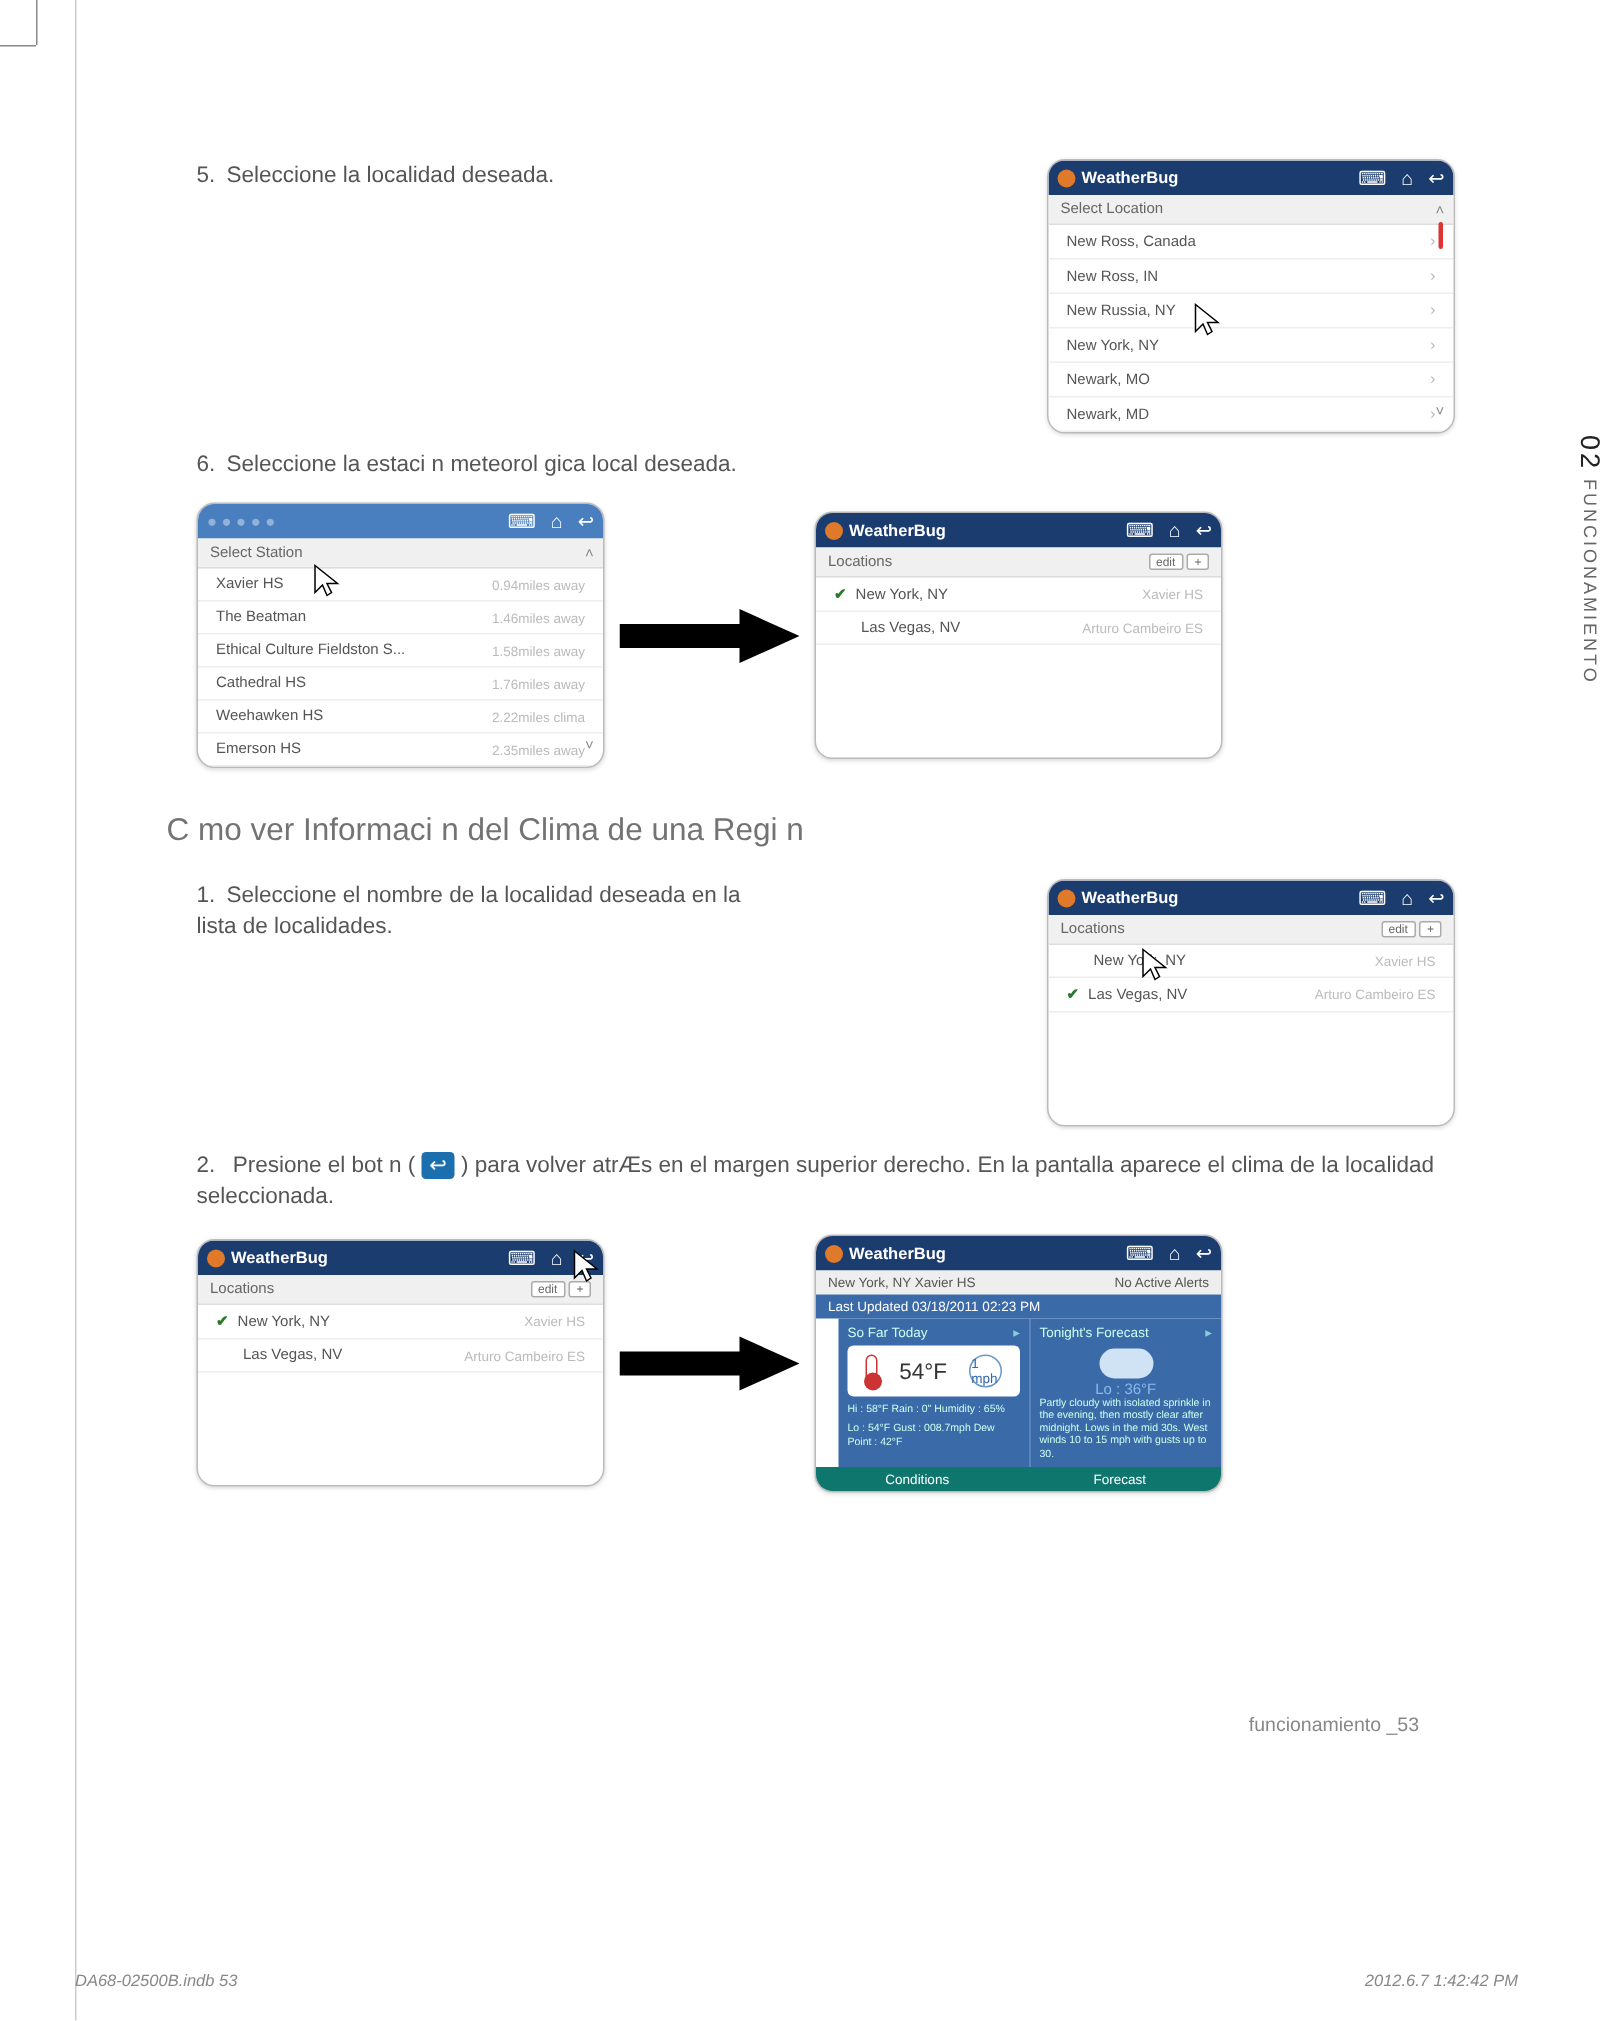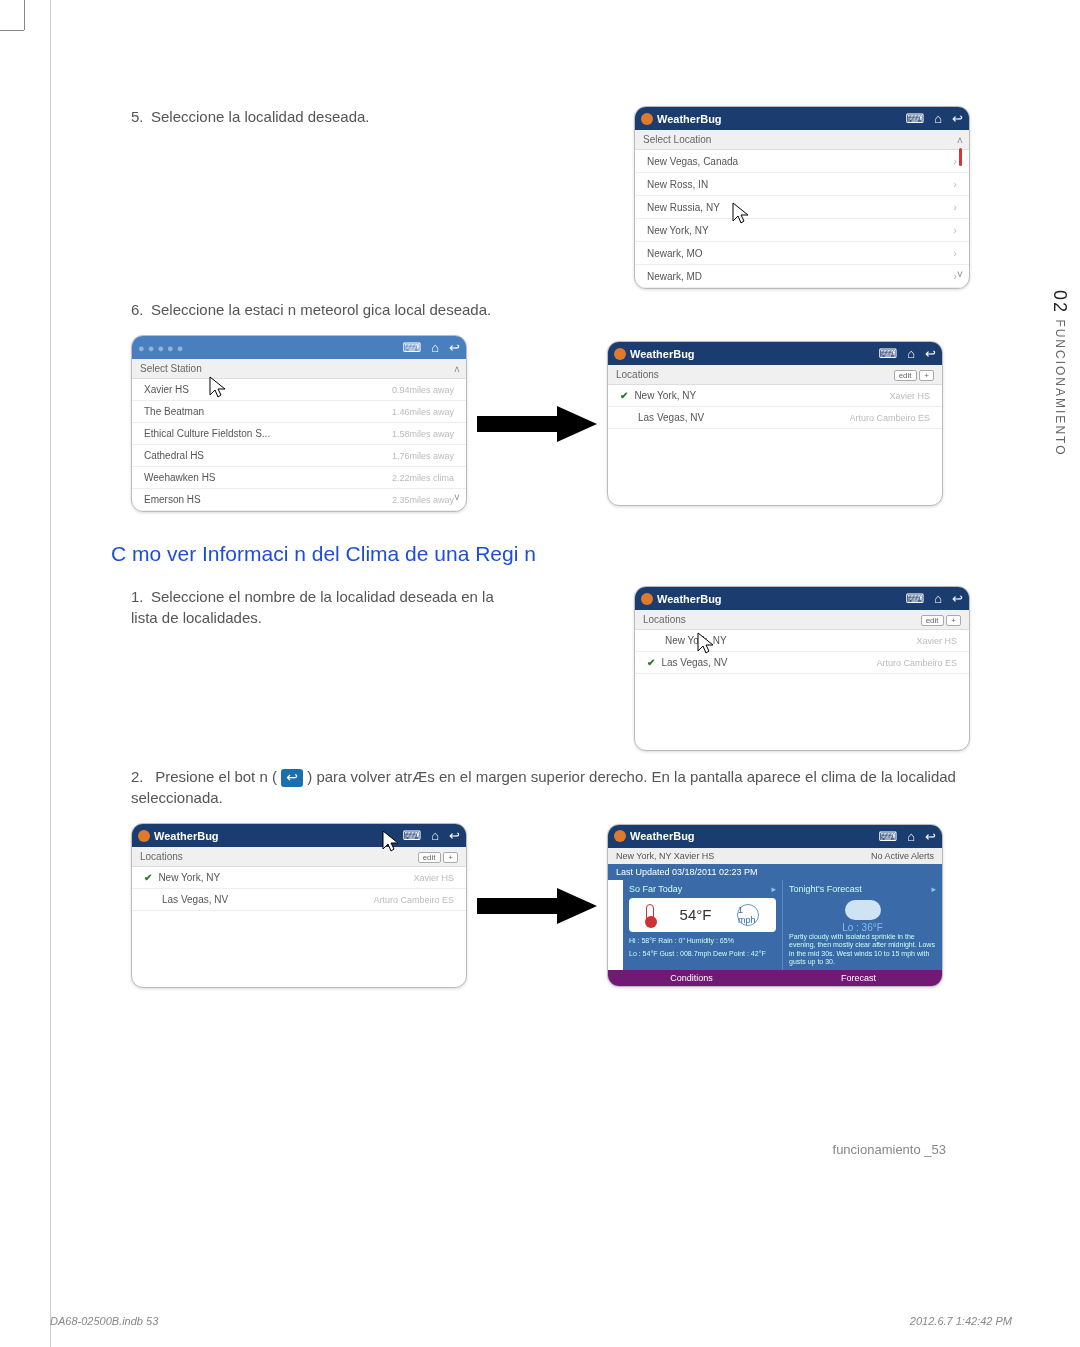--- a/index.html
+++ b/index.html
@@ -20,21 +20,21 @@
     border-left: 1px solid #ccc;
     padding: 40px 80px 20px 60px;
   }
   .crop-mark-v { position: absolute; left: 24px; top: 0; width: 1px; height: 30px; background:#888;}
   .crop-mark-h { position: absolute; left: 0; top: 30px; width: 24px; height:1px; background:#888;}
   ol.steps { list-style: none; margin-left: 20px; }
   ol.steps li { margin-bottom: 15px; font-size: 15px; color:#555; line-height:1.4;}
   .step-row { display:flex; align-items:flex-start; gap:20px; }
   .step-text { flex: 0 0 390px; }
   .num { display:inline-block; width:20px; }
-  .subhead { font-size: 21px; color:#1d4ed8; margin: 30px 0 20px 0; font-weight:normal;}
+  .subhead { font-size: 21px; color:#737373; margin: 30px 0 20px 0; font-weight:normal;}
   .side-tab {
     position:absolute;
     right: -20px;
     top: 290px;
     writing-mode: vertical-rl;
     font-size: 12px;
     letter-spacing: 2px;
     color:#666;
   }
   .side-tab .big { font-size:18px; color:#222;}
@@ -43,21 +43,21 @@
     position:absolute; bottom:20px; left:50px; right:68px;
     display:flex; justify-content:space-between; font-size:11px; color:#888;font-style:italic;
   }
   .back-btn-inline {
     display:inline-flex; align-items:center; justify-content:center;
     width:22px; height:18px; background:#1b6fae; border-radius:3px; vertical-align:middle;
     color:#fff; font-size:14px;
   }
   
   .phone {
-    width: 336px;
+    width: 272px;
     border:1px solid #bbb;
     border-radius:12px;
     background:#fff;
     font-size:10px;
     overflow:hidden;
     box-shadow: 0 1px 3px rgba(0,0,0,.15);
     position:relative;
   }
   .phone-head {
     background:#1b3c6e;
@@ -111,21 +111,21 @@
   .wd-left, .wd-right { flex:1; background:#3a6aa8; color:#fff; padding:4px 6px; font-size:9px; position:relative;}
   .wd-left { border-right:1px solid #5a86bf;}
   .wd-tlabel { font-size:9px; color:#cfe;}
   .wd-temp-card { background:#fff; color:#333; border-radius:4px; margin-top:4px; padding:6px 4px; display:flex; align-items:center; justify-content:space-around;}
   .thermo { width:8px; height:22px; border:1px solid #c33; border-radius:4px; position:relative;}
   .thermo::after{content:""; position:absolute; bottom:-3px; left:-2px; width:12px; height:12px; background:#c33; border-radius:50%;}
   .wd-stats { font-size:7px; color:#cfe; margin-top:4px; line-height:1.3;}
   .cloud { width:36px; height:20px; background:#cfe3f5; border-radius:12px; position:relative; margin:6px auto 2px;}
   .wd-lo { font-size:10px; color:#8be; text-align:center;}
   .wd-forecast-txt { font-size:7px; color:#cfe; line-height:1.2;}
-  .wd-tabs { display:flex; background:#701a75;}
+  .wd-tabs { display:flex; background:#0f766e;}
   .wd-tabs div{ flex:1; text-align:center; color:#fff; font-size:9px; padding:3px;}
 </style>
 </head>
 <body>
 
 <div class="crop-mark-v"></div>
 <div class="crop-mark-h"></div>
 
 <div class="page">
 
@@ -152,21 +152,21 @@
             <span>⌨</span>
             <span>⌂</span>
             <span>↩</span>
           </span>
         </div>
         <div class="phone-sub">
             <span>Select Location</span>
           </div>
         <div class="phone-list">
           <div class="phone-row">
-              <span>New Vegas, Canada</span>
+              <span>New Ross, Canada</span>
               <span class="chev">›</span>
             </div>
           <div class="phone-row">
               <span>New Ross, IN</span>
               <span class="chev">›</span>
             </div>
           <div class="phone-row">
               <span>New Russia, NY</span>
               <span class="chev">›</span>
             </div>

